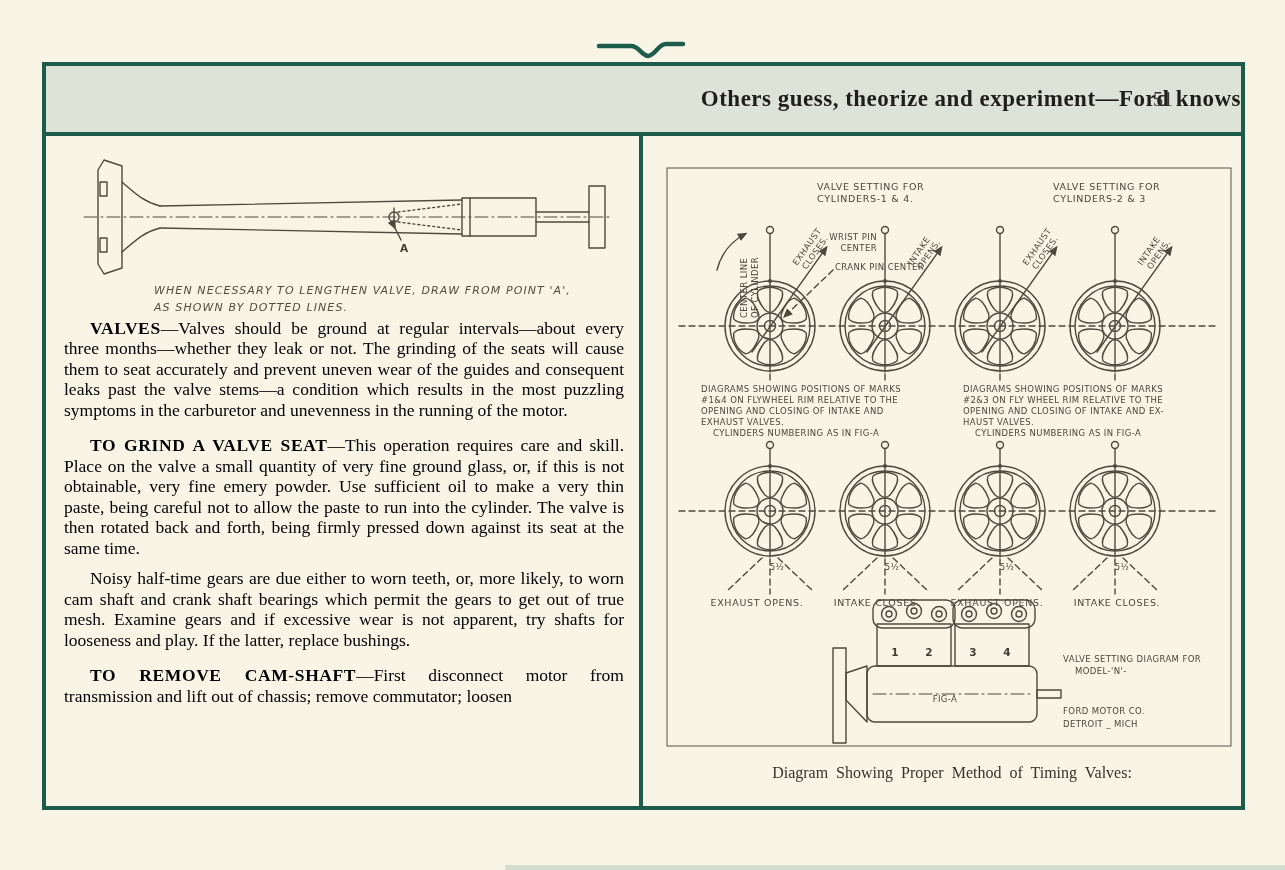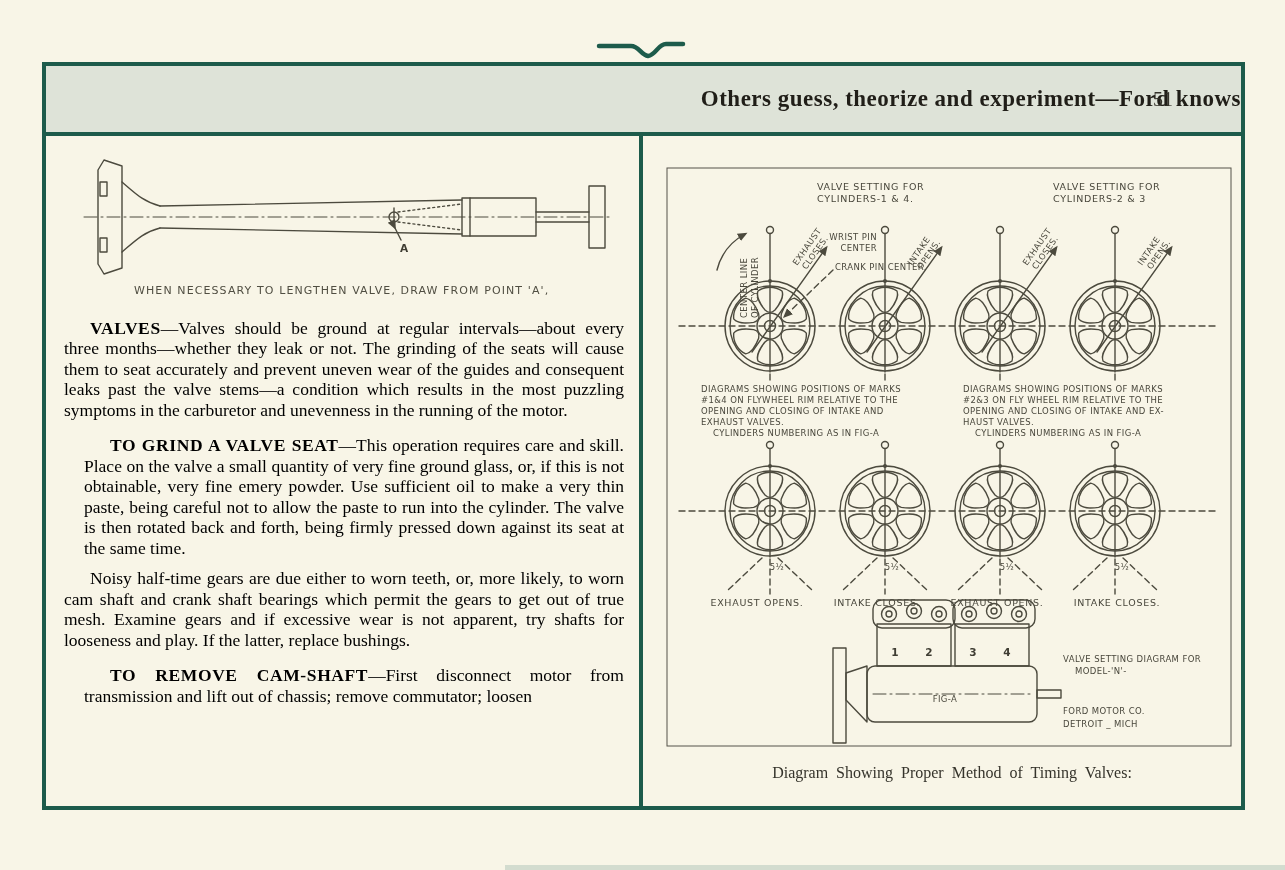--- a/index.html
+++ b/index.html
@@ -10,25 +10,25 @@
          border:4px solid #1d5b4b;background:#f8f5e7;}
   .header-band{position:relative;height:66px;background:#dee3d8;border-bottom:4px solid #1d5b4b;}
   .header-title{position:absolute;left:0;right:0;top:0;line-height:66px;text-align:right;
          font-weight:bold;font-size:23px;letter-spacing:.5px;color:#201e18;}
   .page-number{position:absolute;right:68px;top:0;line-height:66px;font-size:20px;color:#35332b;}
   .divider{position:absolute;left:593px;top:70px;bottom:0;width:4px;background:#1d5b4b;}
   .left-col{position:absolute;left:0;top:70px;width:593px;bottom:0;}
   .right-col{position:absolute;left:597px;top:70px;width:598px;bottom:0;border-radius:23px;}
   .valve-svg{position:absolute;left:18px;top:16px;}
   .hand{font-family:"DejaVu Sans",sans-serif;color:#504e42;}
-  .valve-caption{position:absolute;left:88px;top:146px;font-size:11px;letter-spacing:1.1px;line-height:17px;}
+  .valve-caption{position:absolute;left:108px;top:146px;font-size:11px;letter-spacing:1.1px;line-height:17px;font-style:italic;}
   .paragraphs{position:absolute;left:18px;right:15px;top:182px;font-size:17.5px;line-height:1.17;
          color:#000000;}
   .paragraphs p{margin:0 0 10px;text-indent:26px;text-align:justify;}
-  .paragraphs p.sect{margin-top:15px;margin-left:20px;}
+  .paragraphs p.sect{margin-top:15px;}
   .paragraphs b{letter-spacing:.6px;}
   .diagram-svg{position:absolute;left:22px;top:30px;}
   .diagram-caption{position:absolute;left:14px;right:0;top:628px;text-align:center;font-size:16px;
          color:#35332b;word-spacing:4px;padding-left:6px;}
   .bottom-edge{position:absolute;left:505px;bottom:0;width:780px;height:5px;background:#d3dccf;}
   
   .ink{stroke:#4c4a3e;fill:none;stroke-width:1.4px;stroke-linecap:round;stroke-linejoin:round;}
   .ink-thin{stroke:#55534a;fill:none;stroke-width:1px;}
   .dash{stroke-dasharray:6 4;}
   .dashdot{stroke-dasharray:13 4 2 4;}
@@ -90,20 +90,21 @@
         <defs>
           <marker id="arrV" markerWidth="8" markerHeight="8" refX="4" refY="3" orient="auto">
             <path d="M0,0 L7,3 L0,6 Z" fill="#4c4a3e"></path>
           </marker>
         </defs>
         <text class="hlb" x="336" y="100">A</text>
       </svg>
 
       <div class="valve-caption hand">
         <div>WHEN NECESSARY TO LENGTHEN VALVE, DRAW FROM POINT 'A',</div>
+        <div>AS SHOWN BY DOTTED LINES.</div>
       </div>
 
       <div class="paragraphs">
         <p><b>VALVES</b><span>—Valves should be ground at regular intervals—about every three months—whether they leak or not.  The grinding of the seats will cause them to seat accurately and prevent uneven wear of the guides and consequent leaks past the valve stems—a condition which results in the most puzzling symptoms in the carburetor and unevenness in the running of the motor.</span></p>
         <p class="sect"><b>TO GRIND A VALVE SEAT</b><span>—This operation requires care and skill.  Place on the valve a small quantity of very fine ground glass, or, if this is not obtainable, very fine emery powder.  Use sufficient oil to make a very thin paste, being careful not to allow the paste to run into the cylinder.  The valve is then rotated back and forth, being firmly pressed down against its seat at the same time.</span></p>
         <p><span>Noisy half-time gears are due either to worn teeth, or, more likely, to worn cam shaft and crank shaft bearings which permit the gears to get out of true mesh.  Examine gears and if excessive wear is not apparent, try shafts for looseness and play.  If the latter, replace bushings.</span></p>
         <p class="sect"><b>TO REMOVE CAM-SHAFT</b><span>—First disconnect motor from transmission and lift out of chassis; remove commutator; loosen</span></p>
       </div>
     </div>
 

